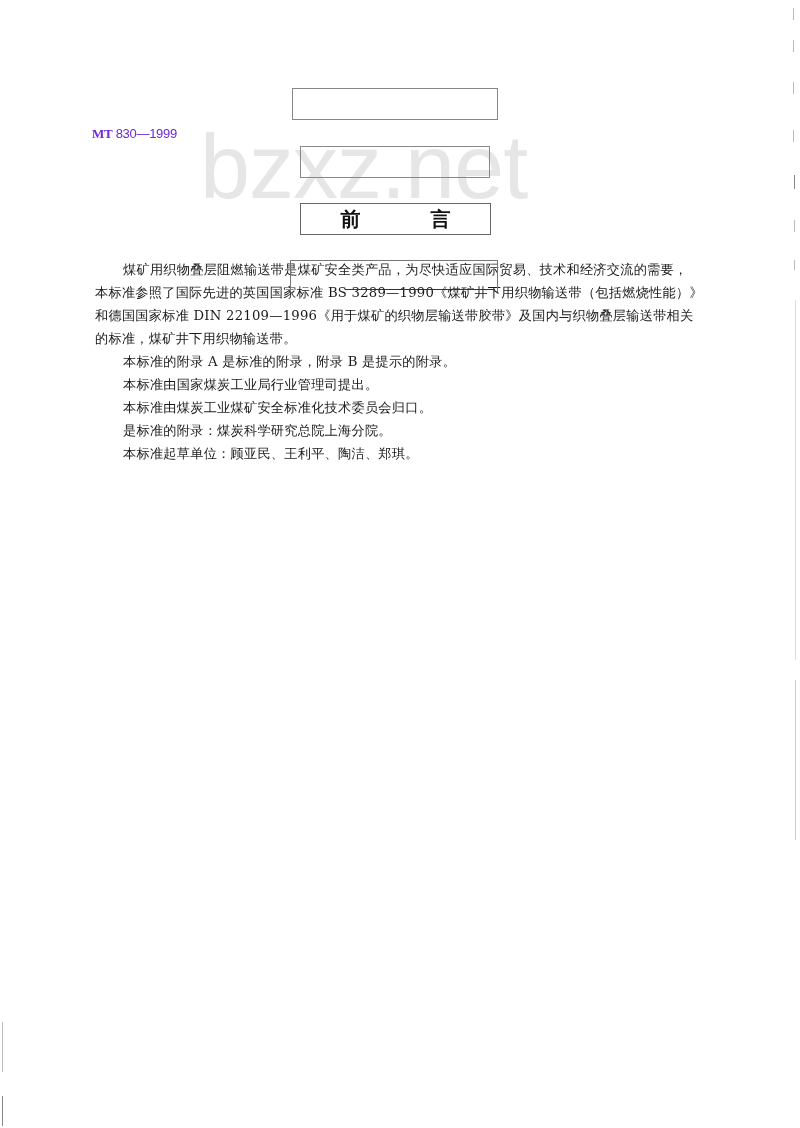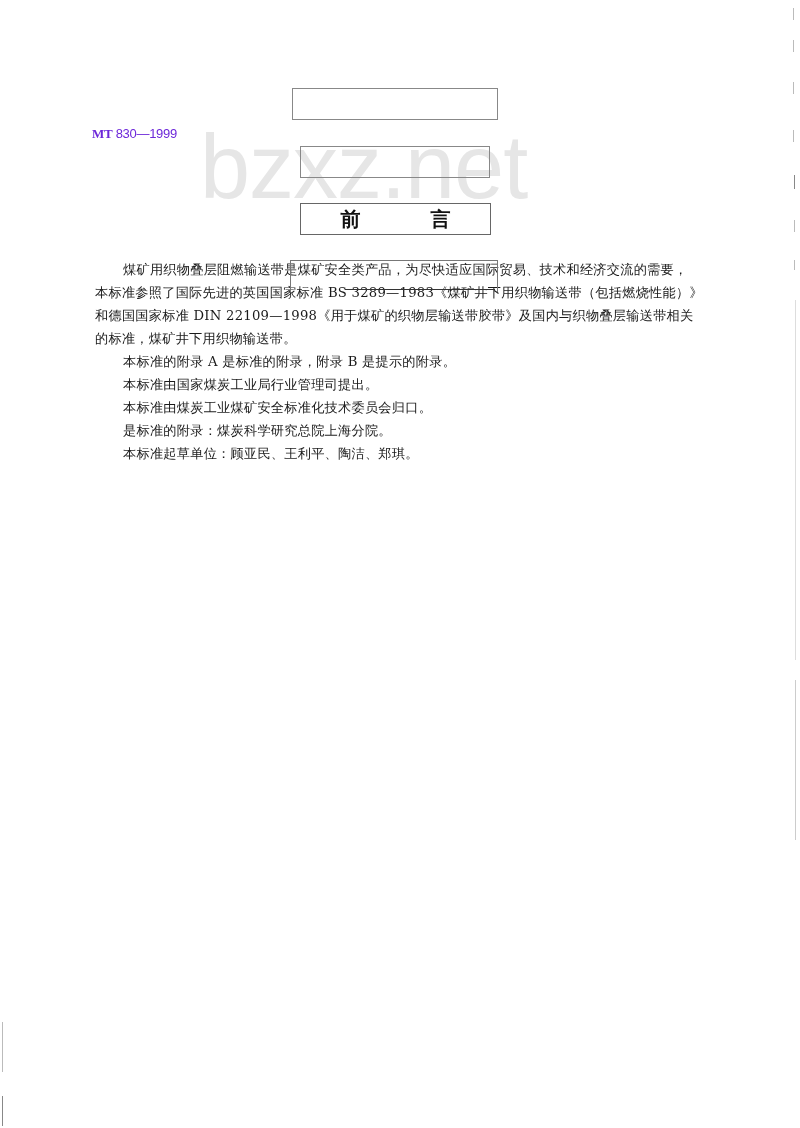--- a/index.html
+++ b/index.html
@@ -51,22 +51,22 @@
   <span class="t">言</span>
 </div>
 
 <div class="artifact" style="left:290px;top:260px;width:208px;height:1px;"></div>
 <div class="artifact" style="left:290px;top:260px;width:1px;height:32px;"></div>
 <div class="artifact" style="left:497px;top:260px;width:1px;height:32px;"></div>
 <div class="strike-line" style="left:345px;top:289px;width:150px;"></div>
 
 <div class="body-text">
   <div class="line indent">煤矿用织物叠层阻燃输送带是煤矿安全类产品，为尽快适应国际贸易、技术和经济交流的需要，</div>
-  <div class="line">本标准参照了国际先进的英国国家标准 BS 3289—1983《煤矿井下用织物输送带（包括燃烧性能）》</div>
-  <div class="line">和德国国家标准 DIN 22109—1998《用于煤矿的织物层输送带胶带》及国内与织物叠层输送带相关</div>
+  <div class="line">本标准参照了国际先进的英国国家标准 BS 3289—1990《煤矿井下用织物输送带（包括燃烧性能）》</div>
+  <div class="line">和德国国家标准 DIN 22109—1996《用于煤矿的织物层输送带胶带》及国内与织物叠层输送带相关</div>
   <div class="line">的标准，煤矿井下用织物输送带。</div>
   <div class="line indent">本标准的附录 A 是标准的附录，附录 B 是提示的附录。</div>
   <div class="line indent">本标准由国家煤炭工业局行业管理司提出。</div>
   <div class="line indent">本标准由煤炭工业煤矿安全标准化技术委员会归口。</div>
   <div class="line indent">是标准的附录：煤炭科学研究总院上海分院。</div>
   <div class="line indent">本标准起草单位：顾亚民、王利平、陶洁、郑琪。</div>
 </div>
 
 <div class="edge" style="left:793px;top:8px;height:12px;"></div>
 <div class="edge" style="left:793px;top:40px;height:12px;"></div>

